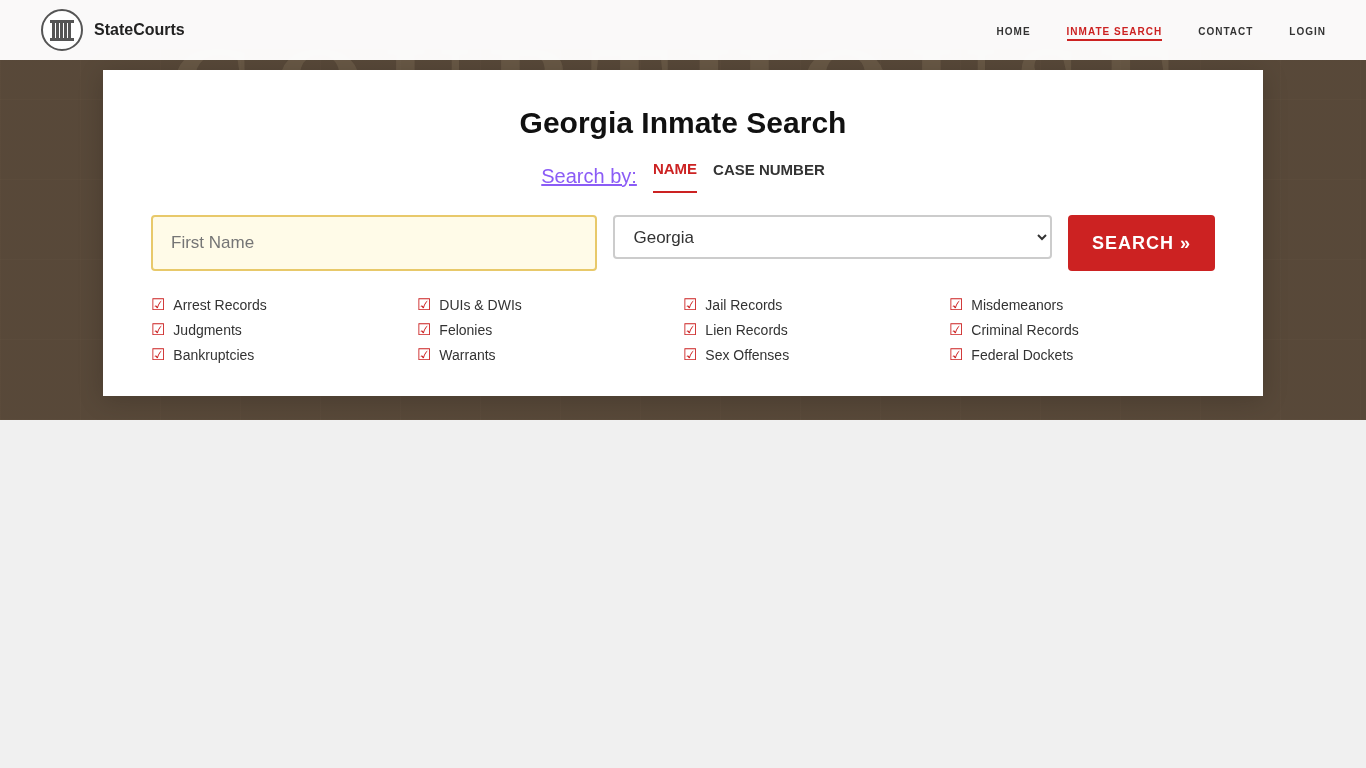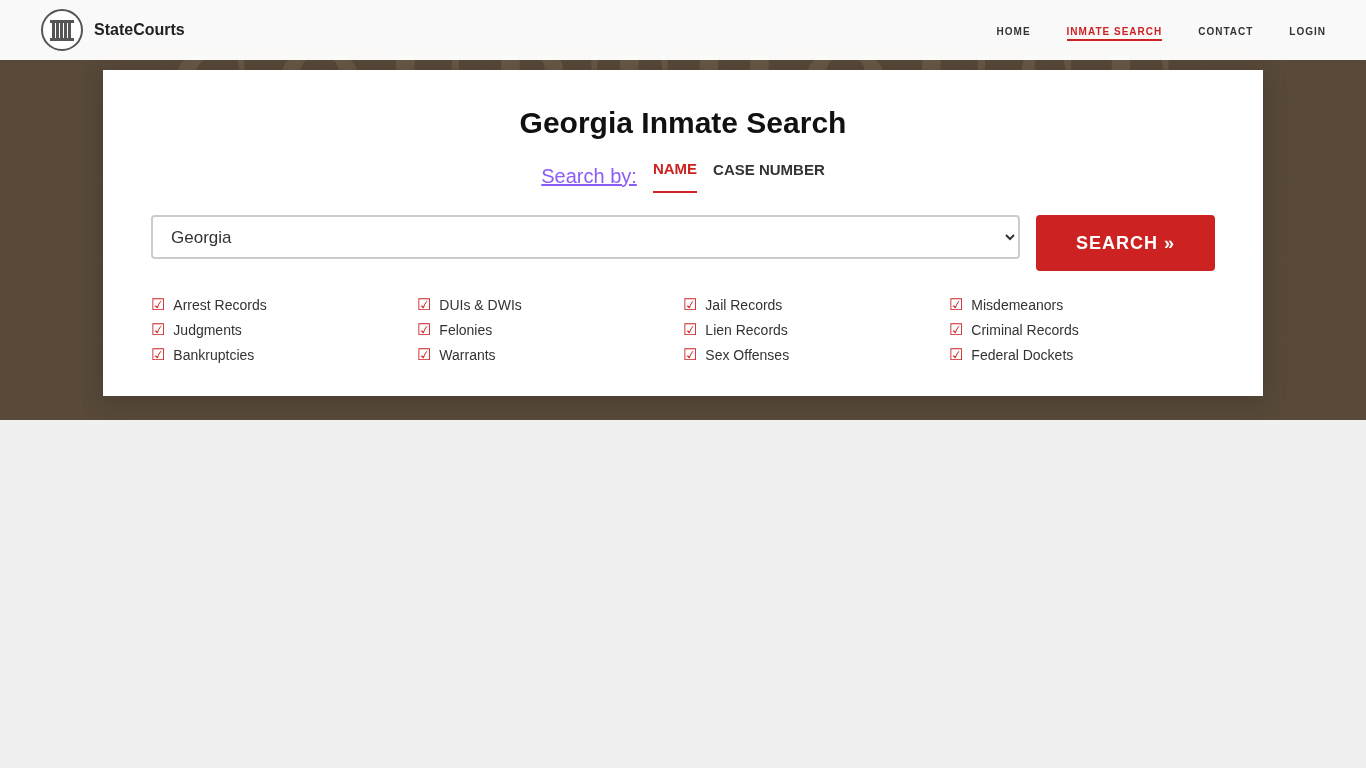--- a/index.html
+++ b/index.html
@@ -151,21 +151,21 @@
       border-radius: 4px;
       padding: 0 14px;
       font-size: 17px;
       color: #333;
       outline: none;
       cursor: pointer;
       appearance: auto;
     }
     .search-button {
       height: 56px;
-      padding: 0 40px;
+      padding: 0 24px;
       background: #cc2222;
       color: #fff;
       border: none;
       border-radius: 4px;
       font-size: 18px;
       font-weight: 700;
       letter-spacing: 1px;
       cursor: pointer;
       white-space: nowrap;
       display: flex;
@@ -223,20 +223,21 @@
   <div class="search-card">
     <h1 class="search-title">Georgia Inmate Search</h1>
 
     <div class="search-by-row">
       <span class="search-by-label">Search by:</span>
       <a href="#" class="search-tab active">NAME</a>
       <a href="#" class="search-tab">CASE NUMBER</a>
     </div>
 
     <div class="search-inputs">
+      <input type="text" class="search-input" placeholder="First Name" style="">
       <select class="search-select">
         <option>Georgia</option>
       </select>
       <button class="search-button">SEARCH »</button>
     </div>
 
     <div class="checkboxes-grid">
       <div class="checkbox-item">
         <span class="check-icon">☑</span>
         <span>Arrest Records</span>

